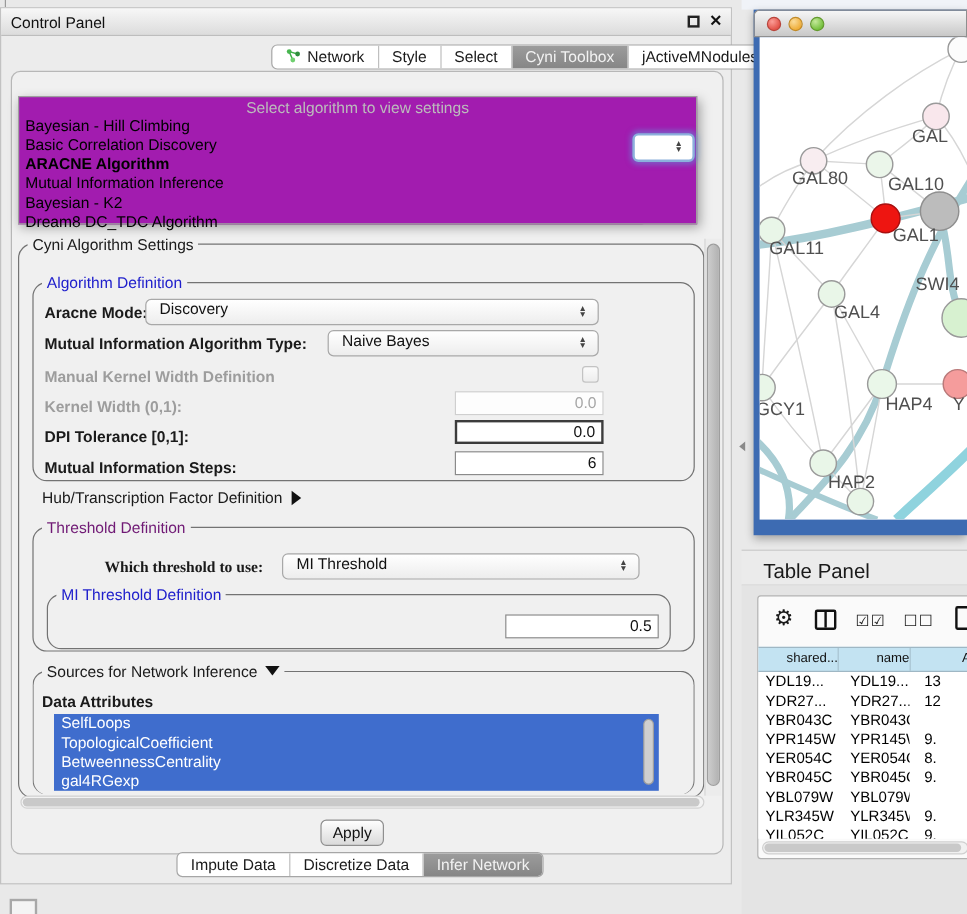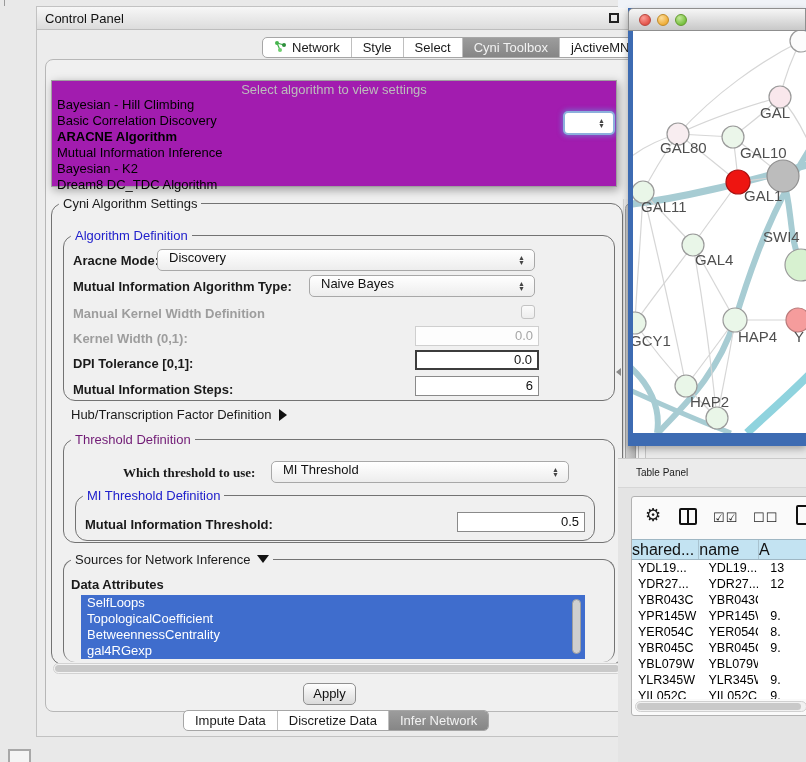--- a/index.html
+++ b/index.html
@@ -1,21 +1,21 @@
 <!DOCTYPE html>
 <html><head>
 <meta charset="utf-8">
 <style>
   * { margin:0; padding:0; box-sizing:border-box; }
   html,body { width:806px; height:762px; }
   body { font-family:"Liberation Sans", sans-serif; background:#e9e9e9; position:relative; overflow:hidden; }
   #stage { position:absolute; left:0; top:0; width:806px; height:762px; overflow:hidden; }
 
   
-  .cp-window { position:absolute; left:0; top:6px; width:610px; height:731px; background:#ececec; border:1px solid #c2c2c2;margin-left:36px; }
+  .cp-window { position:absolute; left:0; top:6px; width:610px; height:731px; background:#ececec; border:1px solid #c2c2c2; }
   .cp-titlebar { position:absolute; left:0; top:0; width:100%; height:23px; background:linear-gradient(#f7f7f7,#dcdcdc); border-bottom:1px solid #bdbdbd; }
   .cp-title { position:absolute; left:8px; top:4px; font-size:13px; color:#111; }
   .float-btn { position:absolute; right:26px; top:6px; width:10px; height:10px; border:2px solid #222; background:transparent; }
   .close-btn { position:absolute; right:7px; top:3px; font-size:13px; font-weight:bold; color:#111; }
 
   .seg-bar { position:absolute; display:inline-flex; height:21px; background:#fff; border:1px solid #a6a6a6; border-radius:5px; overflow:hidden; font-size:13px; align-items:stretch; }
   .seg { display:flex; align-items:center; padding:0 11px; border-left:1px solid #bfbfbf; color:#1a1a1a; white-space:nowrap; }
   .seg:first-child { border-left:none; }
   .seg.sel { background:linear-gradient(#9c9c9c,#868686); color:#f2f2f2; }
   .seg .ticon { margin-right:5px; display:inline-block; }
@@ -76,35 +76,35 @@
   .net-titlebar { position:absolute; left:0; top:0; width:178px; height:23px; background:linear-gradient(#f6f6f6,#c8c8c8); border:1px solid #8f8f8f; border-radius:5px 0 0 0; }
   .tl { position:absolute; top:5px; width:12px; height:12px; border-radius:50%; }
   .tl-red   { left:10px;  background:radial-gradient(circle at 35% 30%, #fb9d96, #e3544a 70%); border:1px solid #b8453c; }
   .tl-yellow{ left:28px; background:radial-gradient(circle at 35% 30%, #fbdc9a, #efae3a 70%); border:1px solid #c08a28; }
   .tl-green { left:46px; background:radial-gradient(circle at 35% 30%, #c4e89a, #77c140 70%); border:1px solid #639a2e; }
   .net-canvas { position:absolute; left:5px; top:23px; width:173px; height:402px; background:#fff; overflow:hidden; }
   .net-canvas svg { display:block; }
   .net-node-label { font-family:"Liberation Sans",sans-serif; font-size:15px; fill:#4f4f4f; }
 
   .tp-titlebar { position:absolute; left:618px; top:458px; width:188px; height:30px; background:#ebebeb; border-top:1px solid #cacaca; border-bottom:1px solid #d6d6d6; }
-  .tp-title { position:absolute; left:18px; top:8px; font-size:10px; color:#1a1a1a; }
+  .tp-title { position:absolute; left:18px; top:8px; font-size:17px; color:#1a1a1a; }
   .tp-body { position:absolute; left:618px; top:488px; width:188px; height:274px; background:#e4e4e4; }
 
   .table-card { position:absolute; left:631px; top:496px; width:180px; height:220px; background:#fafafa; border:1px solid #b2b2b2; border-radius:3px; }
   .tb-toolbar { position:absolute; left:0; top:0; width:100%; height:42px; }
   .tb-icon { position:absolute; top:11px; color:#1a1a1a; }
   .gear { left:13px; font-size:18px; top:7px; }
   .cols-icon { left:47px; top:11px; width:18px; height:17px; border:2px solid #111; border-radius:2px; }
   .cols-icon:after { content:""; position:absolute; left:6px; top:0; width:2px; height:13px; background:#111; }
   .checks { left:81px; top:13px; font-size:13px; letter-spacing:1px; }
   .unchecks { left:121px; top:13px; font-size:13px; letter-spacing:1px; }
   .doc-icon { left:164px; top:8px; width:16px; height:20px; border:2px solid #111; border-radius:2px; }
 
   .thead { position:absolute; left:0; top:42px; width:100%; height:21px; display:flex; background:#c3e3f2; border-top:1px solid #9fb7c4; border-bottom:1px solid #9fb7c4; }
-  .th { font-size:16px; color:#111; text-align:left; line-height:19px; border-right:1px solid #a9c3d0; overflow:hidden; white-space:nowrap; }
+  .th { font-size:11px; color:#111; text-align:right; line-height:19px; border-right:1px solid #a9c3d0; overflow:hidden; white-space:nowrap; }
   .c0 { width:79px; } .c1 { width:70px; } .c2 { width:60px; }
   #table-rows { position:absolute; left:0; top:63px; width:100%; height:139px; overflow:hidden; background:#fff; }
   .trow { display:flex; height:16px; }
   .tcell { font-size:12.5px; color:#000; line-height:16px; white-space:nowrap; overflow:hidden; }
   .tcell.c0 { padding-left:6px; } .tcell.c1 { padding-left:10px; } .tcell.c2 { padding-left:12px; }
   .tb-hscroll { position:absolute; left:3px; top:204px; width:172px; height:11px; background:#f1f1f1; border:1px solid #d0d0d0; border-radius:6px; }
   .tb-hthumb { position:absolute; left:1px; top:1px; width:164px; height:7px; background:#c9c9c9; border-radius:5px; }
 </style>
 </head>
 <body>
@@ -208,21 +208,20 @@
 
     <span class="lbl" style="left:86px; top:458px;font-family:Liberation Serif, serif;">Which threshold to use:</span>
     <div class="mcombo" style="left:234px; top:454px; width:298px;">
       <span>MI Threshold</span>
       <span class="stp">▲<br>▼</span>
     </div>
 
     <div class="group" style="left:38px; top:488px; width:520px; height:46px;">
       <span class="group-title gt-blue" style="background:#f0f0f0;">MI Threshold Definition</span>
     </div>
-    <span class="lbl" style="left:48px; top:510px;">Mutual Information Threshold:</span>
     <div class="tfield" style="left:420px; top:505px; width:128px; line-height:18px;">0.5</div>
 
     <div class="group" style="left:26px; top:552px; width:552px; height:103px; border-bottom:none;">
       <span class="group-title gt-black">
         <span>Sources for Network Inference</span><span class="caret-down"></span>
       </span>
     </div>
     <span class="lbl" style="left:34px; top:570px;">Data Attributes</span>
 
     <div class="attr-list">

